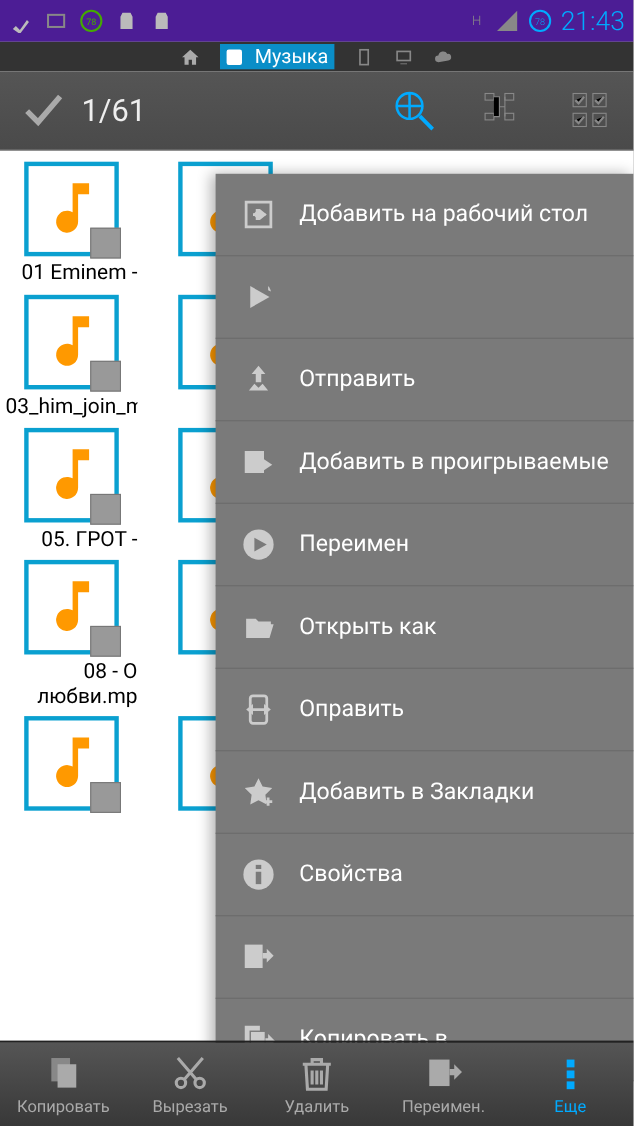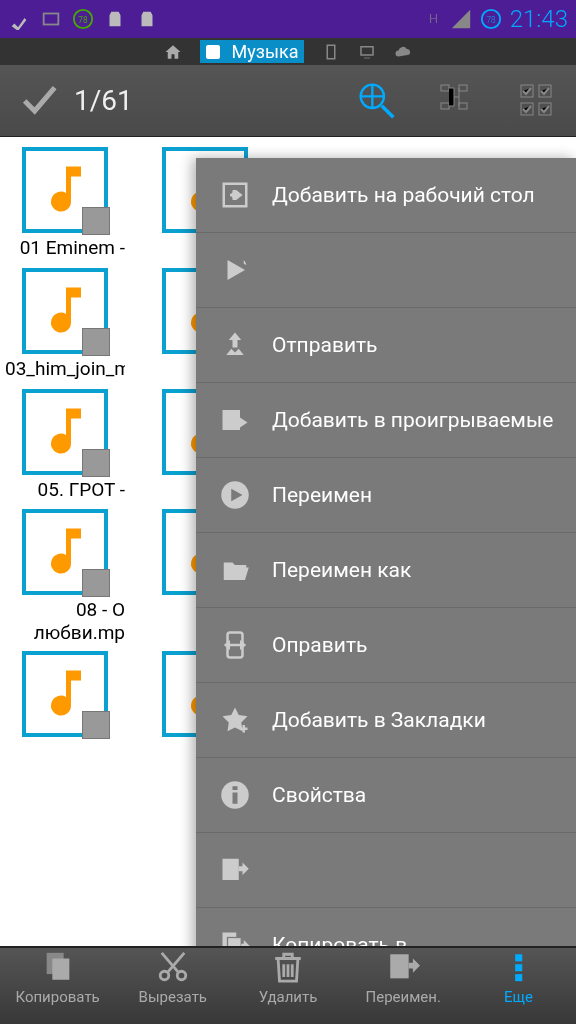--- a/index.html
+++ b/index.html
@@ -120,20 +120,21 @@
   height: 78px;
   background: linear-gradient(to bottom, #555 0%, #383838 100%);
   display: flex;
   border-top: 2px solid #222;
 }
 .nav-item {
   flex: 1;
   display: flex;
   flex-direction: column;
   align-items: center;
+  justify-content: center;
   gap: 2px;
   color: #aaa;
   font-size: 15px;
 }
 .nav-item.active { color: #0af; }
 .nav-icon { width: 38px; height: 38px; display: flex; align-items: center; justify-content: center; }
 .music-tab { background: #0a8ec8; padding: 1px 6px; display: inline-flex; align-items: center; gap: 12px; }
 .music-tab-icon { width: 14px; height: 14px; background: #fff; border-radius: 2px; }
 </style>
 </head>
@@ -360,21 +361,21 @@
         </svg>
       </div>
       <span>Переимен</span>
     </div>
   <div class="menu-item">
       <div class="menu-icon">
         <svg viewBox="0 0 24 24" width="30" height="30">
           <path fill="#ccc" d="M3 6h7l2 2h9v2H3zM3 10h20l-3 10H3z"></path>
         </svg>
       </div>
-      <span>Переимен как</span>
+      <span>Открыть как</span>
     </div>
   <div class="menu-item">
       <div class="menu-icon">
         <svg viewBox="0 0 24 24" width="30" height="30">
           <rect x="6" y="2" width="12" height="20" rx="2" fill="none" stroke="#ccc" stroke-width="2"></rect>
           <path fill="#ccc" d="M3 12l5-4v3h4v2H8v3zM21 12l-5 4v-3h-4v-2h4V8z"></path>
         </svg>
       </div>
       <span>Оправить</span>
     </div>

